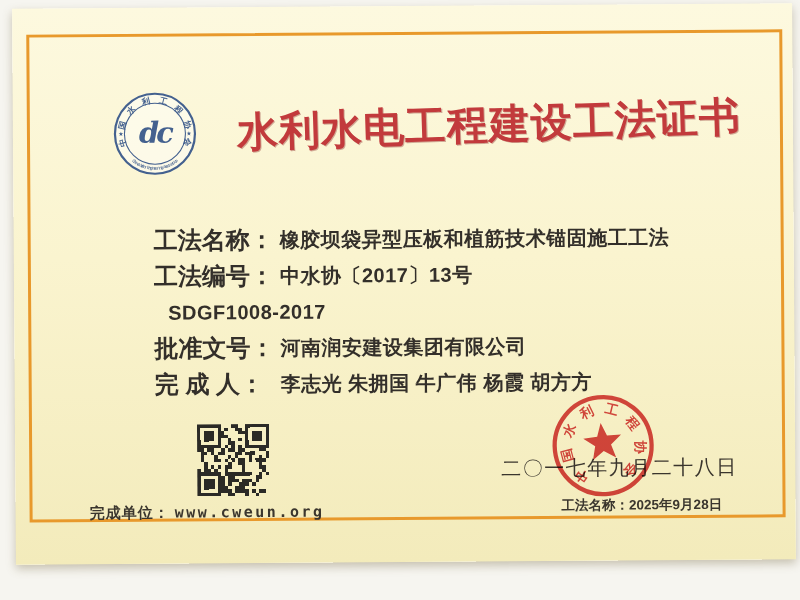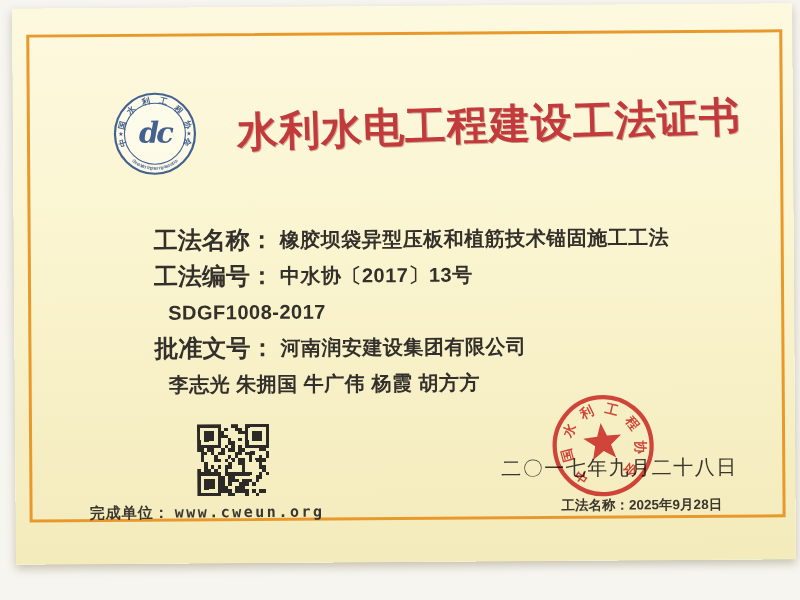--- a/index.html
+++ b/index.html
@@ -116,20 +116,21 @@
         <span class="val">中水协〔2017〕13号</span>
       </div>
       <div class="row">
         <span class="val">SDGF1008-2017</span>
       </div>
       <div class="row">
         <span class="lab">批准文号：</span>
         <span class="val">河南润安建设集团有限公司</span>
       </div>
       <div class="row">
+        <span class="lab">完 成 人：</span>
         <span class="val">李志光 朱拥国 牛广伟 杨霞 胡方方</span>
       </div>
     </div>
 
     <svg id="qr-svg" class="qr" viewBox="0 0 21 21">
         <rect x="0" y="0" width="1" height="1" fill="#2B2A26"></rect>
         <rect x="1" y="0" width="1" height="1" fill="#2B2A26"></rect>
         <rect x="2" y="0" width="1" height="1" fill="#2B2A26"></rect>
         <rect x="3" y="0" width="1" height="1" fill="#2B2A26"></rect>
         <rect x="4" y="0" width="1" height="1" fill="#2B2A26"></rect>

